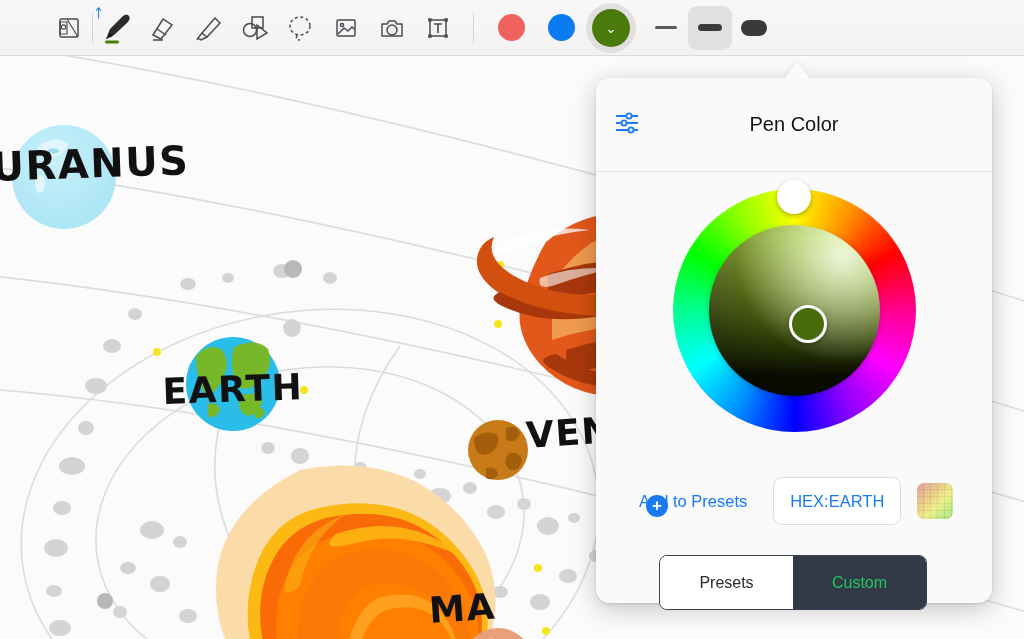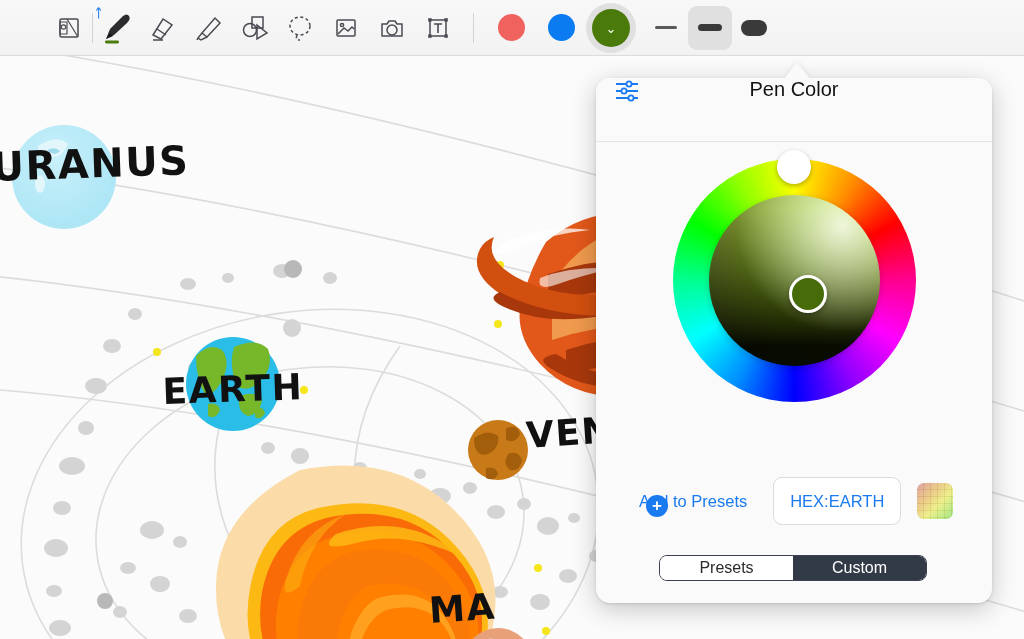--- a/index.html
+++ b/index.html
@@ -60,21 +60,21 @@
     z-index:50;
   }
   #popover-arrow {
     position:absolute; left:784px; top:62px; width:0; height:0;
     border-left:13px solid transparent; border-right:13px solid transparent;
     border-bottom:17px solid #fafafa;
     z-index:51;
     filter:drop-shadow(0 -2px 2px rgba(0,0,0,.06));
   }
   #popover-header {
-    height:64px; position:relative; display:flex; 
+    height:94px; position:relative; display:flex; align-items:center;
     border-bottom:1px solid #e4e4e4; border-radius:14px 14px 0 0;
     background:#fafafa;
   }
   #popover-title {
     position:absolute; left:0; right:0; text-align:center;
     font-size:20px; color:#121212; font-weight:500;
   }
   #settings-icon { margin-left:18px; cursor:pointer; }
 
   #wheel-region { position:relative; height:300px; }
@@ -132,29 +132,29 @@
   #palette-swatch {
     margin-left:16px; width:36px; height:36px; border-radius:7px;
     background:
       repeating-linear-gradient(to right, rgba(255,255,255,.10) 0 6px, rgba(0,0,0,.05) 6px 7px),
       repeating-linear-gradient(to bottom, rgba(255,255,255,.10) 0 6px, rgba(0,0,0,.05) 6px 7px),
       linear-gradient(135deg,#d98c8c 0%,#e8c06e 35%,#e9ec72 60%,#8fe06a 100%);
     cursor:pointer;
   }
 
   #tab-switch {
-    position:absolute; left:63px; top:477px; width:268px; height:26px;
+    position:absolute; left:63px; top:477px; width:268px; height:55px;
     border:1px solid #3a4250; border-radius:8px; overflow:hidden; display:flex;
   }
   .tab {
     flex:1; display:flex; align-items:center; justify-content:center;
     font-size:16px; cursor:pointer;
   }
   .tab.inactive { background:#fff; color:#2b2b2b; }
-  .tab.active { background:#333a47; color:#ffffff; }
+  .tab.active { background:#333a47; color:#22c55e; }
 </style>
 </head>
 <body>
 
 <div id="canvas-area">
   <svg id="canvas-svg" width="1024" height="583" viewBox="0 0 1024 583">
     <defs>
       <radialGradient id="sunGlow" cx="50%" cy="50%" r="50%">
         <stop offset="0%" stop-color="#FBDCA8"></stop>
         <stop offset="100%" stop-color="#FBDCA8"></stop>

